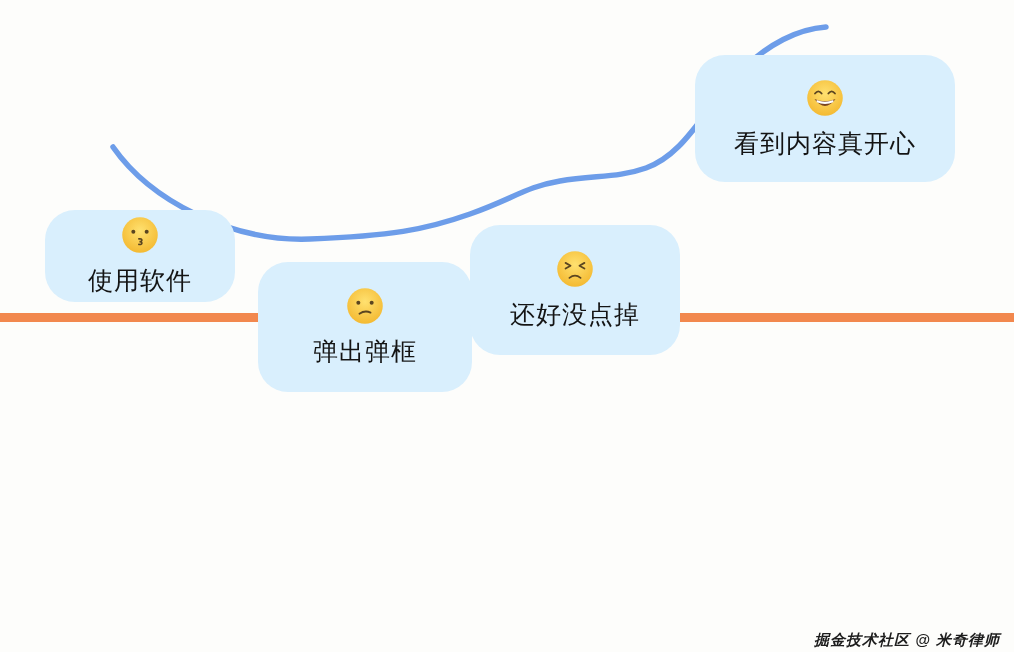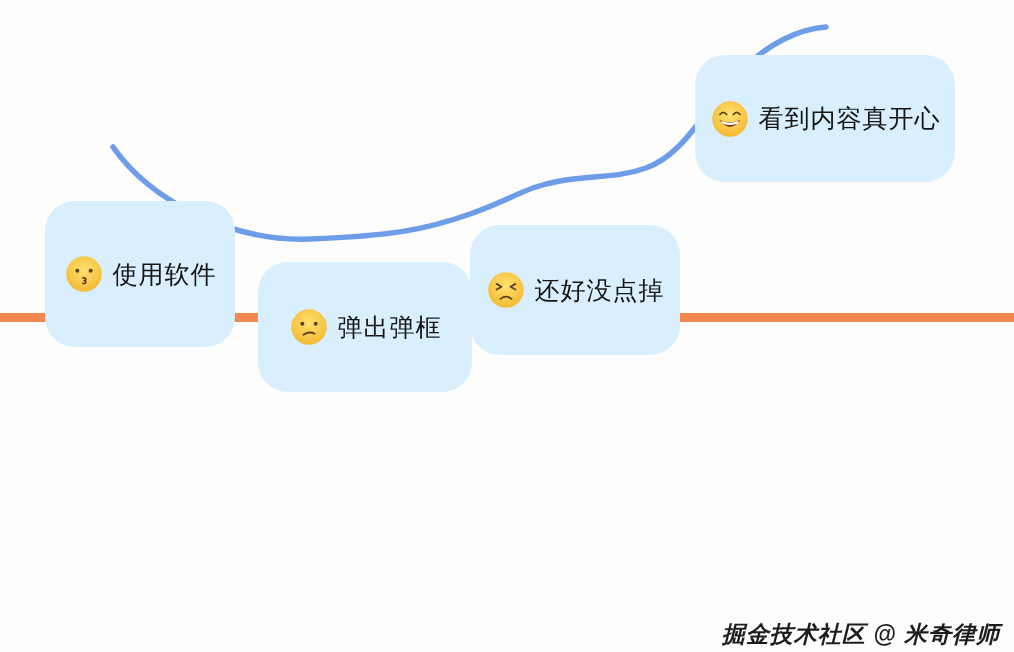--- a/index.html
+++ b/index.html
@@ -26,44 +26,45 @@
     stroke-width: 5.5;
     fill: none;
     stroke-linecap: round;
   }
 
   .card {
     position: absolute;
     background: var(--card-bg, #d9effd);
     border-radius: 30px;
     display: flex;
+    flex-direction: column;
     align-items: center;
     justify-content: center;
     gap: 9px;
   }
-  .card-1 { left: 45px;  top: 201px; width: 190px; height: 146px; }
+  .card-1 { left: 45px;  top: 210px; width: 190px; height: 92px; }
   .card-2 { left: 258px; top: 262px; width: 214px; height: 130px; }
   .card-3 { left: 470px; top: 225px; width: 210px; height: 130px; text-align: right; }
   .card-4 { left: 695px; top: 55px;  width: 260px; height: 127px; }
 
   .face { width: 40px; height: 40px; display: block; }
 
   .card-label {
     font-size: 25px;
     font-weight: 500;
     color: var(--label-text, #141414);
     letter-spacing: 1px;
     white-space: nowrap;
   }
 
   .watermark {
     position: absolute;
     right: 14px;
     bottom: 2px;
-    font-size: 23px;
+    font-size: 15px;
     font-weight: bold;
     font-style: italic;
     color: var(--watermark-text, #1d1d1d);
     letter-spacing: 1px;
     white-space: nowrap;
   }
 </style>
 </head>
 <body>
 

